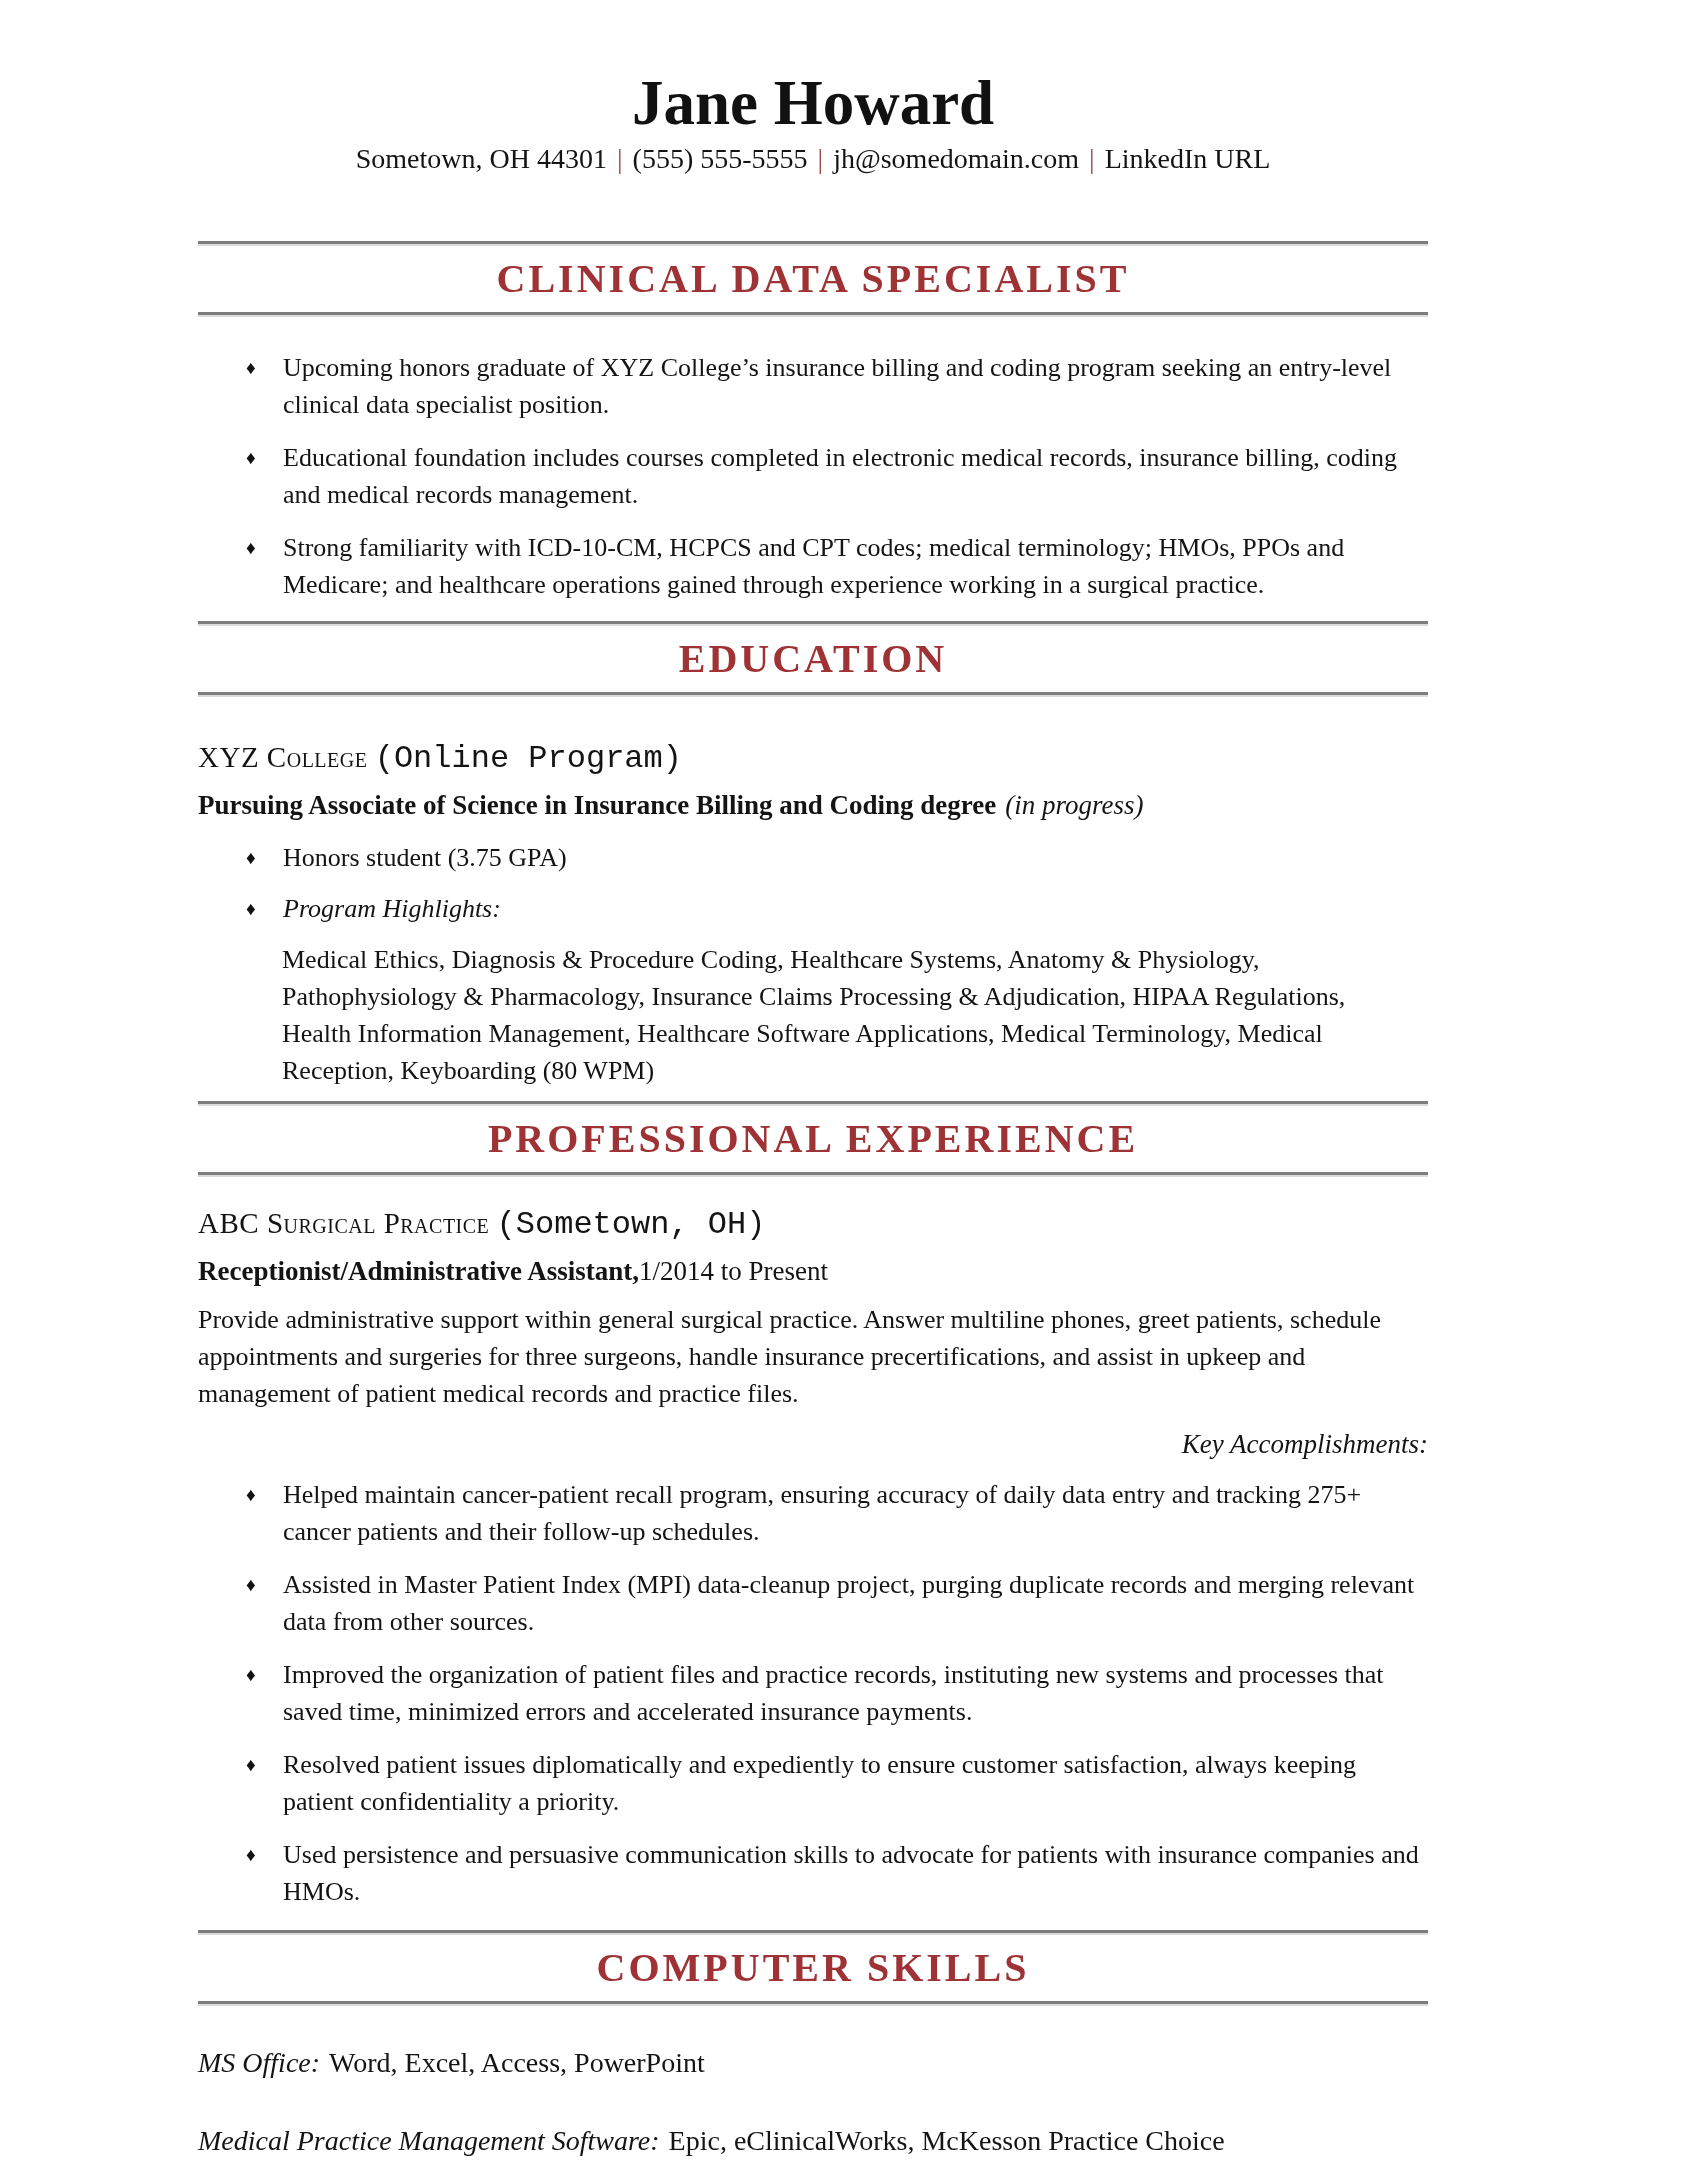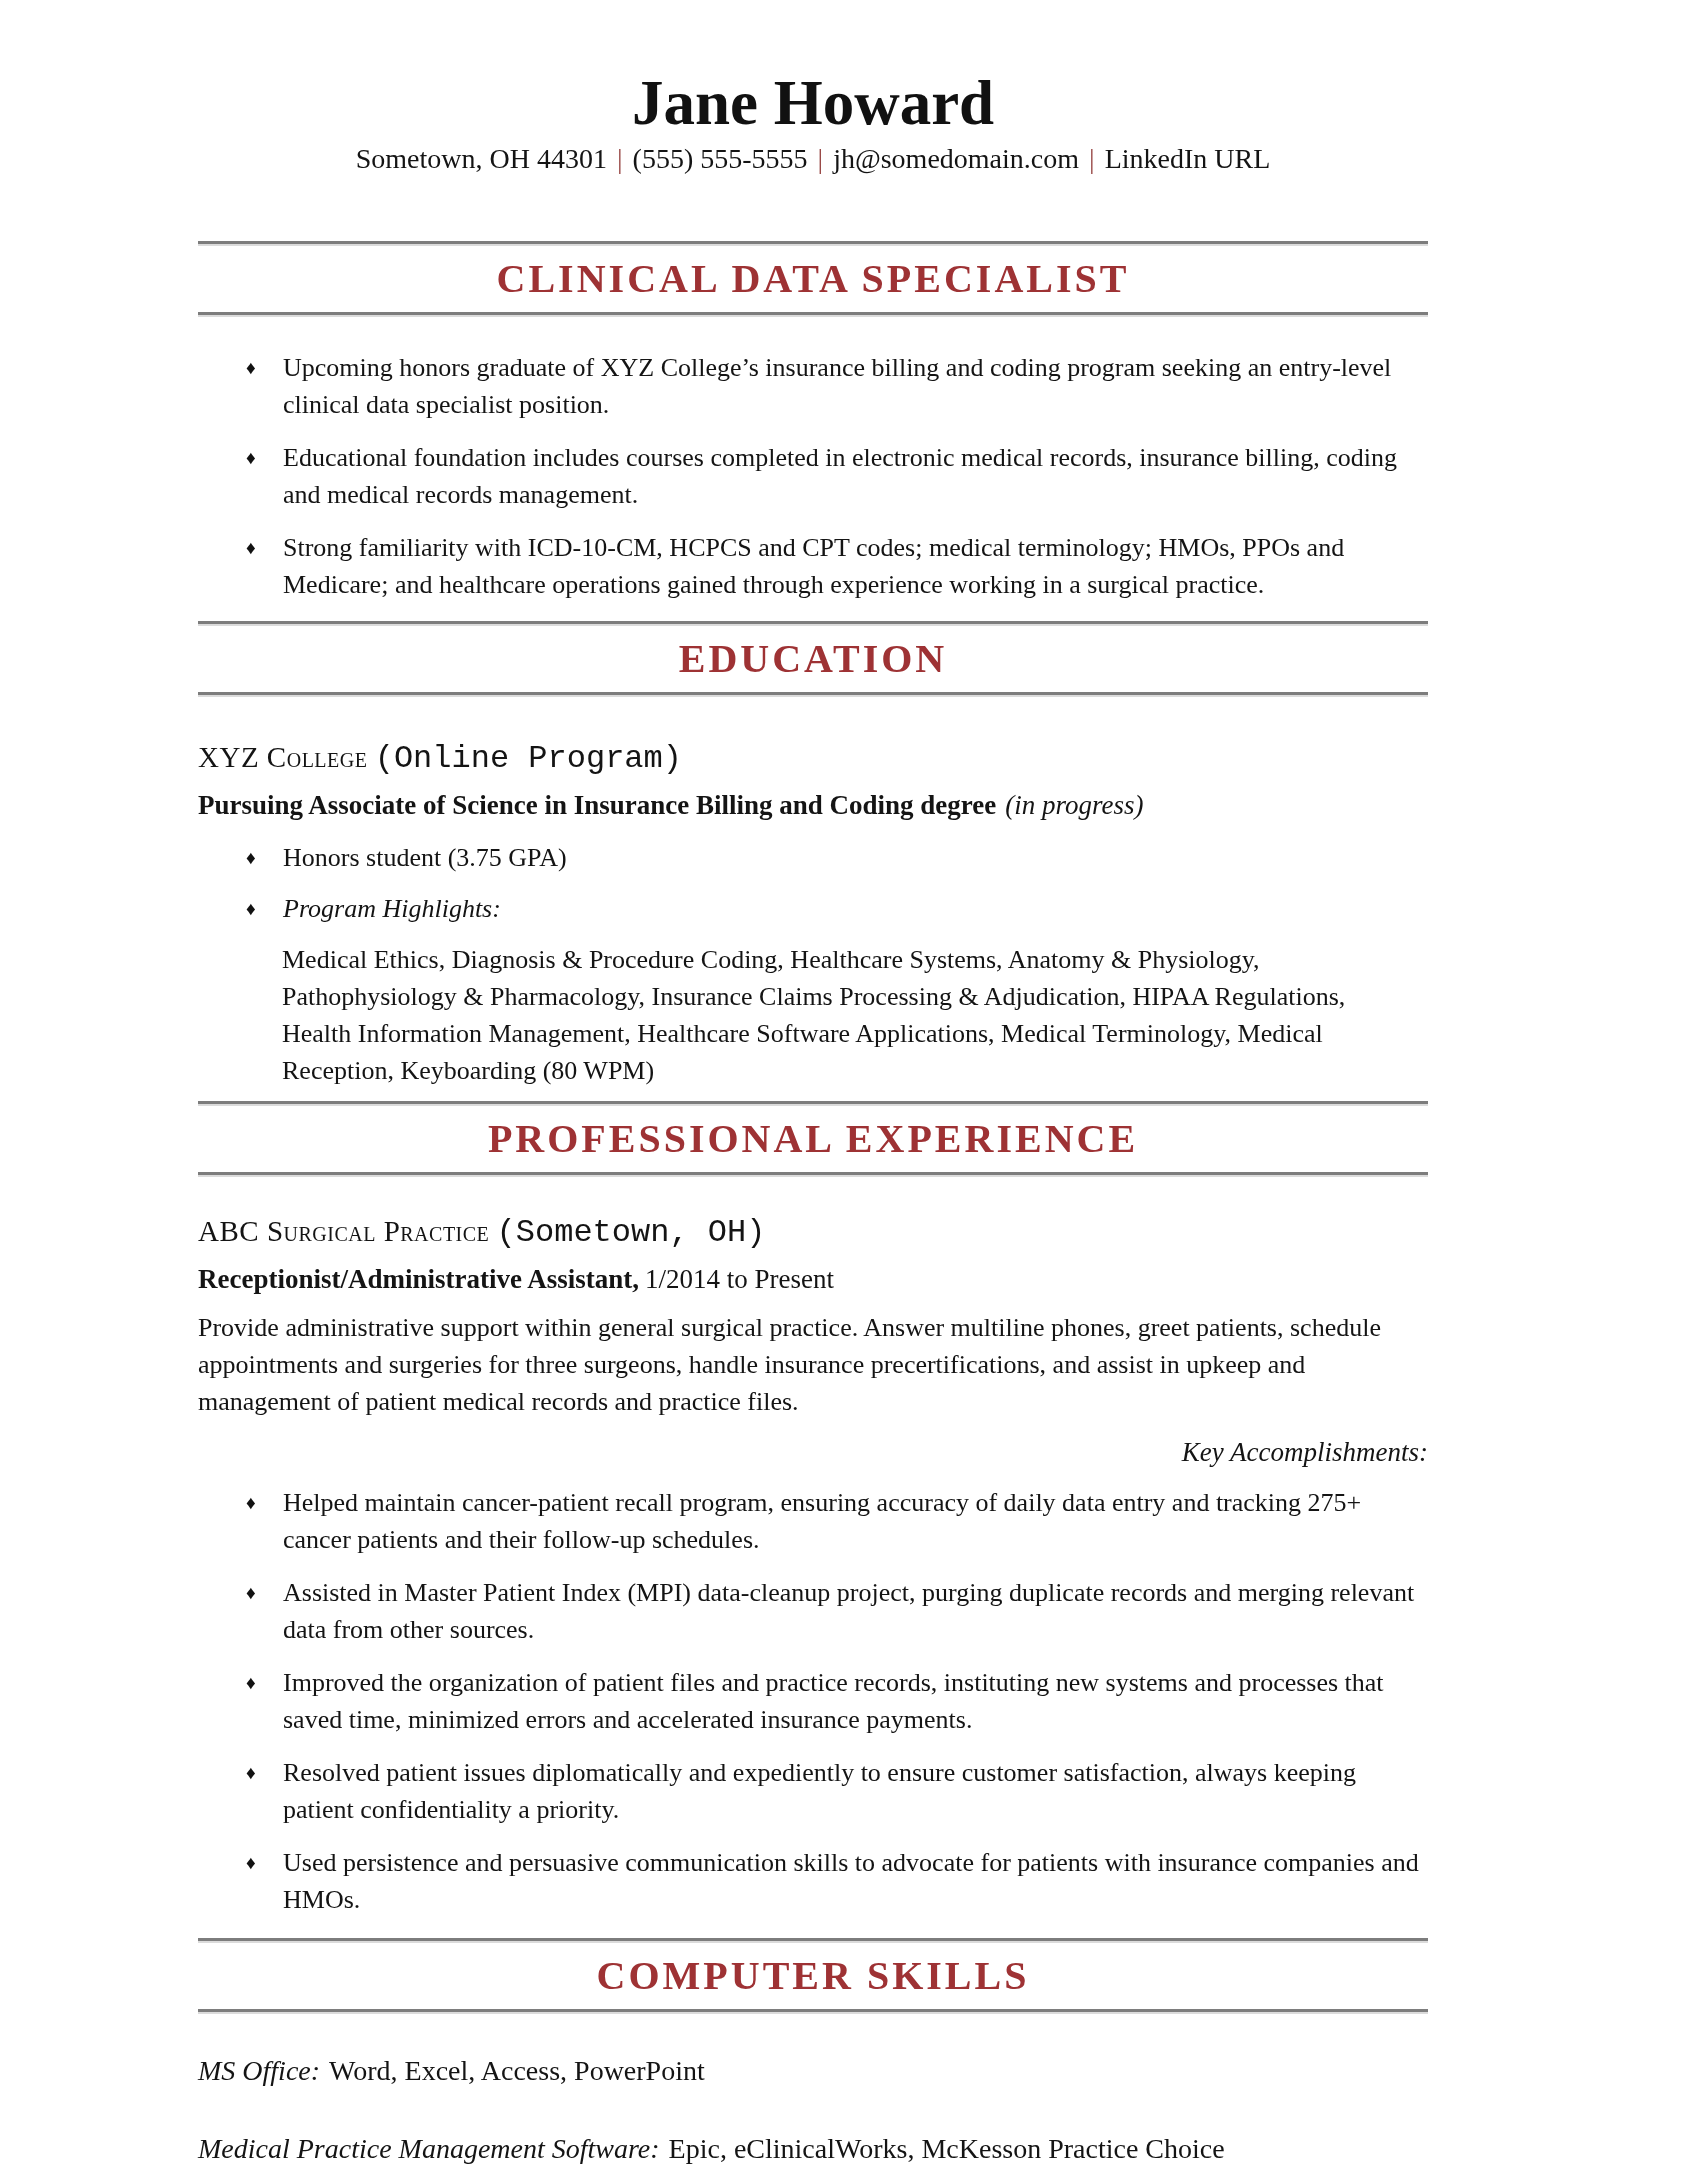--- a/index.html
+++ b/index.html
@@ -62,21 +62,21 @@
   .degree-text{font-weight:bold;}
   .degree-note{font-style:italic;margin-left:9px;}
   .edu-bullets{margin-top:14px;}
   .edu-bullets li{margin-bottom:14px;}
   .highlights{
     margin:14px 0 0 84px;max-width:1109px;
     font-size:26px;line-height:37px;
   }
   .job-title-line{margin:6px 0 0 0;font-size:27px;line-height:40px;}
   .job-title{font-weight:bold;}
-  .job-dates{margin-left:6px;}
+  .job-dates{margin-left:0;}
   .job-summary{margin:10px 0 0 0;max-width:1287px;font-size:26px;line-height:37px;}
   .accomplishments-label{margin:12px 0 0 0;font-size:27px;line-height:40px;font-style:italic;text-align:right;}
   .exp-bullets{margin-top:12px;}
   .skills{margin:32px 0 0 0;}
   .skill-row{font-size:28px;line-height:50px;}
   .skill-label{font-style:italic;}
   .skill-value{margin-left:9px;}
 </style>
 </head>
 <body>
@@ -124,21 +124,21 @@
       <span class="li-text italic">Program Highlights:</span>
     </li>
   </ul>
 
   <p class="highlights">Medical Ethics, Diagnosis &amp; Procedure Coding, Healthcare Systems, Anatomy &amp; Physiology, Pathophysiology &amp; Pharmacology, Insurance Claims Processing &amp; Adjudication, HIPAA Regulations, Health Information Management, Healthcare Software Applications, Medical Terminology, Medical Reception, Keyboarding (80 WPM)</p>
 
   <div class="hrule rule-mt-12"></div>
   <h2 class="section-heading">PROFESSIONAL EXPERIENCE</h2>
   <div class="hrule"></div>
 
-  <p class="org-line" style="margin-top:34px;"><span class="org-name">ABC Surgical Practice</span> <span class="org-detail">(Sometown, OH)</span></p>
+  <p class="org-line" style="margin-top:26px;"><span class="org-name">ABC Surgical Practice</span> <span class="org-detail">(Sometown, OH)</span></p>
   <p class="job-title-line"><span class="job-title">Receptionist/Administrative Assistant,</span><span class="job-dates">1/2014 to Present</span></p>
 
   <p class="job-summary">Provide administrative support within general surgical practice. Answer multiline phones, greet patients, schedule appointments and surgeries for three surgeons, handle insurance precertifications, and assist in upkeep and management of patient medical records and practice files.</p>
 
   <p class="accomplishments-label">Key Accomplishments:</p>
 
   <ul class="bullets exp-bullets">
     <li>
       <span class="diamond">♦</span>
       <span class="li-text">Helped maintain cancer-patient recall program, ensuring accuracy of daily data entry and tracking 275+ cancer patients and their follow-up schedules.</span>

